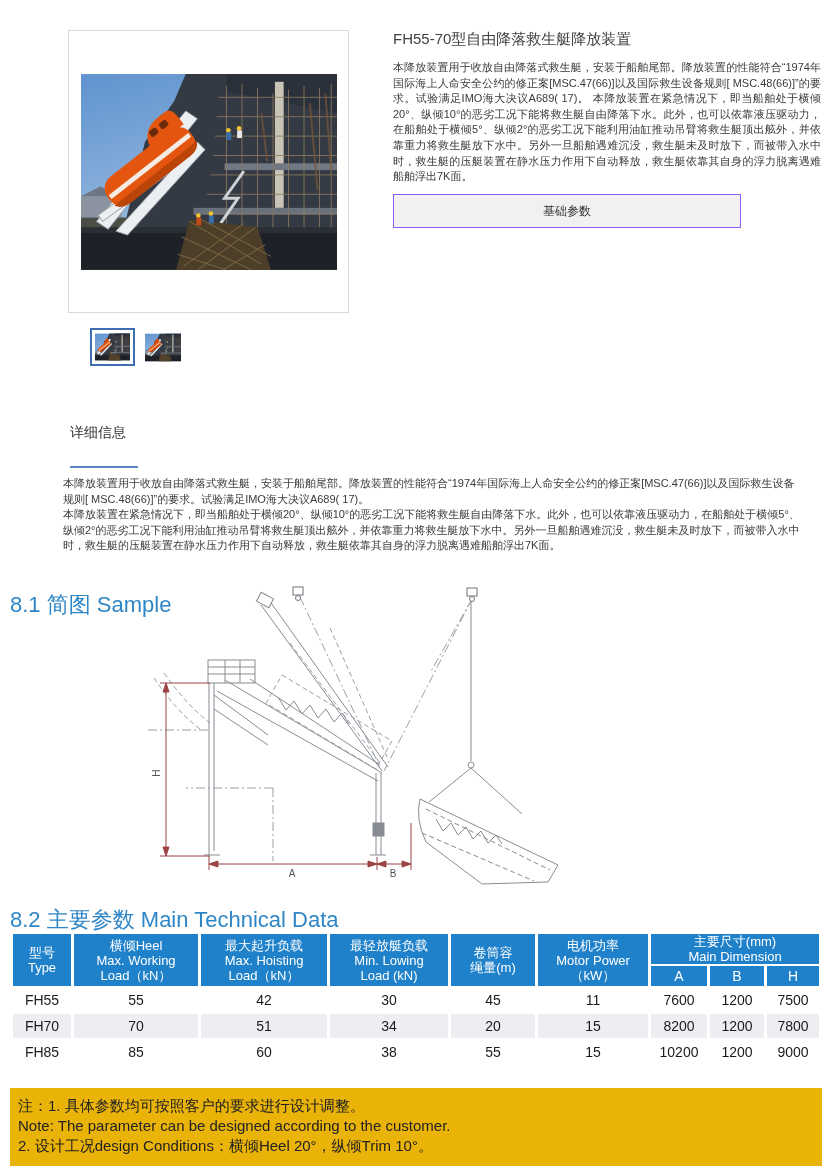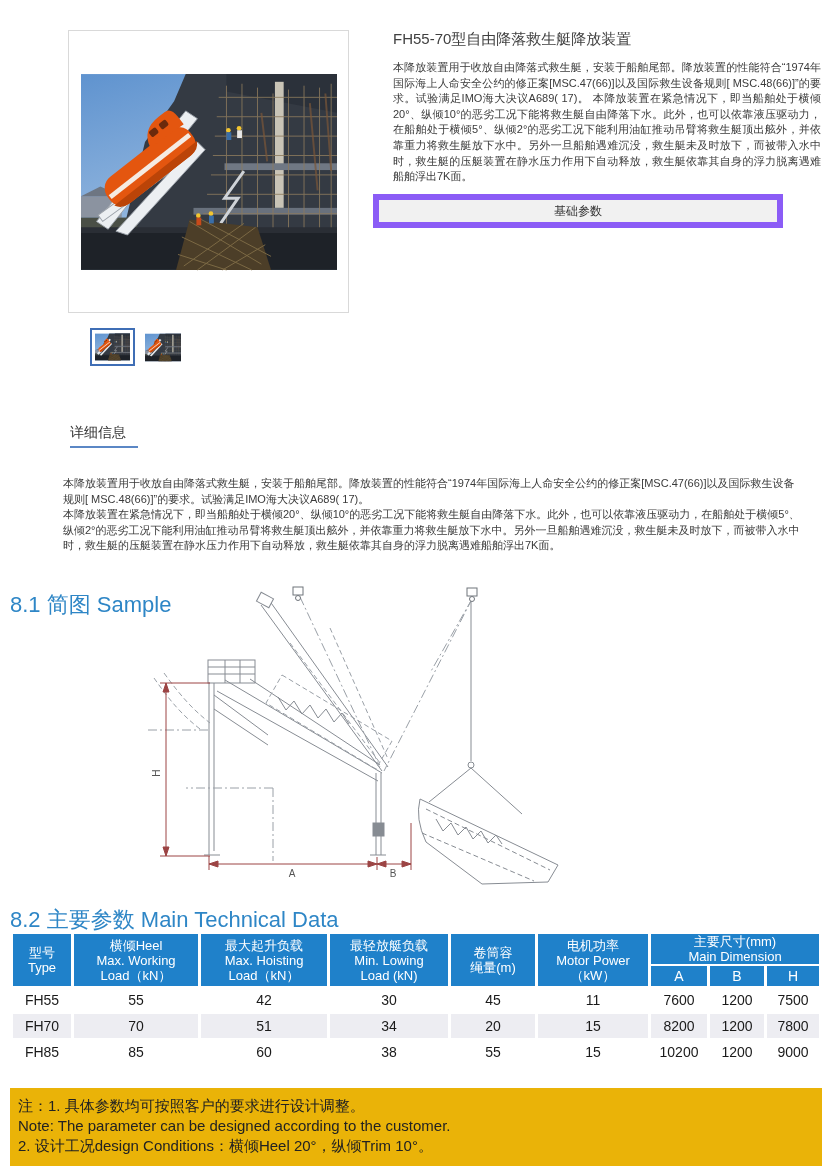--- a/index.html
+++ b/index.html
@@ -9,25 +9,25 @@
   
   .image-card{left:68px;top:30px;width:281px;height:283px;border:1px solid #d9d9d9;background:#fff;box-sizing:border-box;}
   .image-card .photo{position:absolute;left:12px;top:42px;width:256px;height:198px;}
   .thumb-row{left:90px;top:324px;height:46px;display:flex;align-items:center;gap:10px;}
   .thumb.selected{border:2px solid #3f6eb5;background:#fff;padding:3px;line-height:0;}
   .thumb.plain{line-height:0;}
 
   
   .prod-title{left:393px;top:30px;width:430px;font-size:15px;font-weight:normal;color:#404040;}
   .prod-desc{left:393px;top:60px;width:428px;font-size:11px;line-height:15.6px;color:#3a3a3a;text-align:justify;}
-  .base-btn{left:373px;top:194px;width:410px;height:34px;background:#f1f1f1;border:6px solid #8b5cf6;box-sizing:border-box;
+  .base-btn{left:393px;top:194px;width:348px;height:34px;background:#f1f1f1;border:1px solid #8b5cf6;box-sizing:border-box;
             display:flex;align-items:center;justify-content:center;font-size:12px;color:#333;cursor:pointer;}
 
   
-  .detail-tab{left:70px;top:424px;font-size:14px;color:#333;padding-bottom:4px;border-bottom:2px solid #5b87c5;width:68px;text-align:left;cursor:pointer;}
+  .detail-tab{left:70px;top:424px;font-size:14px;color:#333;padding-bottom:24px;border-bottom:2px solid #5b87c5;width:68px;text-align:left;cursor:pointer;}
 
   
   .detail-text{left:63px;top:476px;width:738px;font-size:11px;line-height:15.5px;color:#3a3a3a;}
   .detail-text p{margin:0;}
 
   
   .sec-h{font-size:22px;color:#2e86c6;font-weight:normal;margin-top:12px;}
   .sec-81{left:10px;top:578px;}
   .sec-82{left:10px;top:893px;}
 

